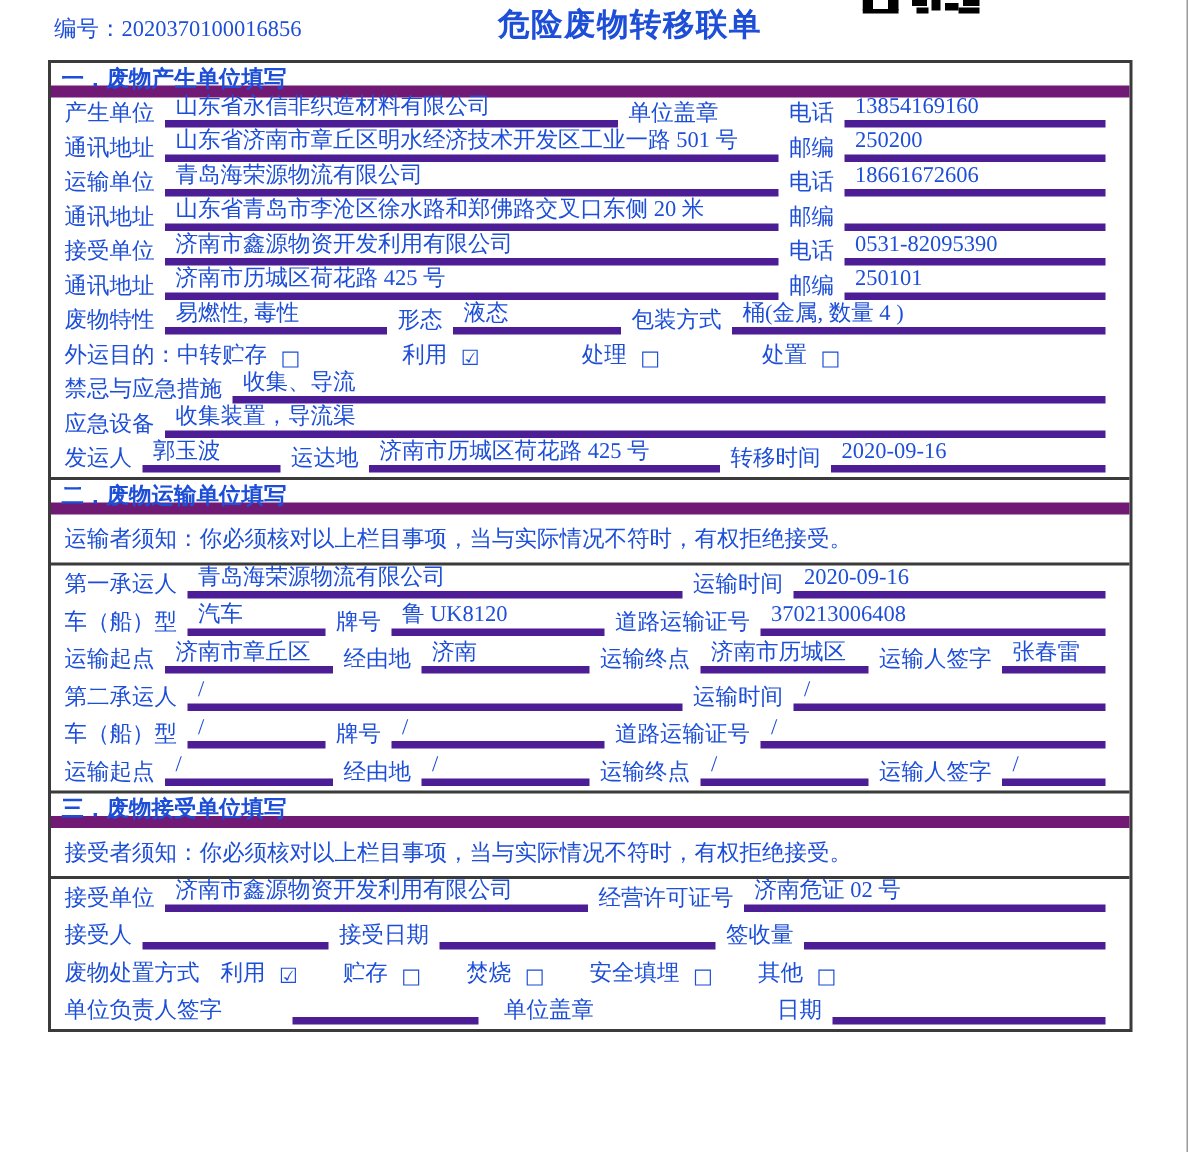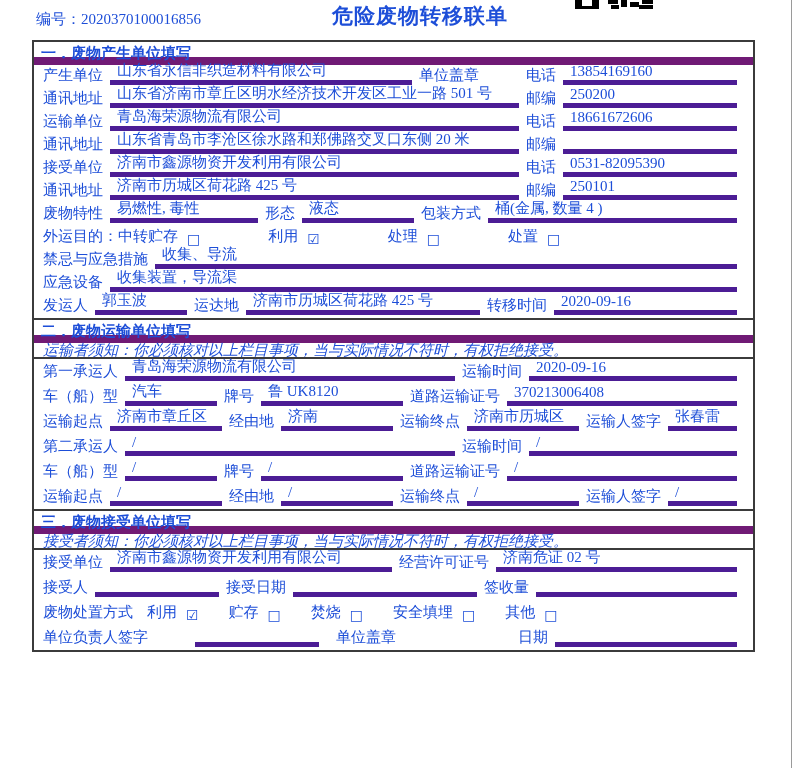--- a/index.html
+++ b/index.html
@@ -16,21 +16,21 @@
   .doc-number { position:absolute; left:36px; top:10px; white-space:nowrap; }
   .doc-title { position:absolute; left:332px; top:2px; font-size:21px; font-weight:bold; letter-spacing:1px; white-space:nowrap; }
   .qr { position:absolute; left:575px; top:0; }
 
   
   .form { position:absolute; left:32px; top:40px; width:723px; border:2px solid #3b3b3b; background:#fff; }
   .sec-header { height:23px; line-height:22px; font-weight:bold; padding-left:7px; border-bottom:8px solid #701a75; }
   .section + .section { border-top:2px solid #3b3b3b; }
   .row { display:flex; align-items:flex-end; height:23px; padding:0 9px 3px 9px; }
   .s2 .row, .s3 .row { height:25px; }
-  .notice { height:16px; display:flex; align-items:center; padding:0 9px; border-bottom:2px solid #3b3b3b;font-style:italic; }
+  .notice { height:34px; display:flex; align-items:center; padding:0 9px; border-bottom:2px solid #3b3b3b; }
 
   .lbl { white-space:nowrap; flex-shrink:0; }
   .u { border-bottom:5px solid #4c1d95; padding:0 7px; margin:0 7px; white-space:nowrap; overflow:hidden; min-width:42px; min-height:19px; }
   .u.grow { flex:1 1 auto; } .w90{width:92px} .w110{width:112px} .w120{width:124px} .w140{width:142px}
   .w145{width:148px} .w150{width:152px} .w180{width:184px} .w230{width:234px} .w280{width:282px} .w300{width:302px}
   .gap { flex:1 1 auto; }
   .rcol { display:flex; align-items:flex-end; width:218px; flex-shrink:0; }
   .rcol.wide { width:282px; }
   .rcol .u { flex:1 1 auto; }
 

